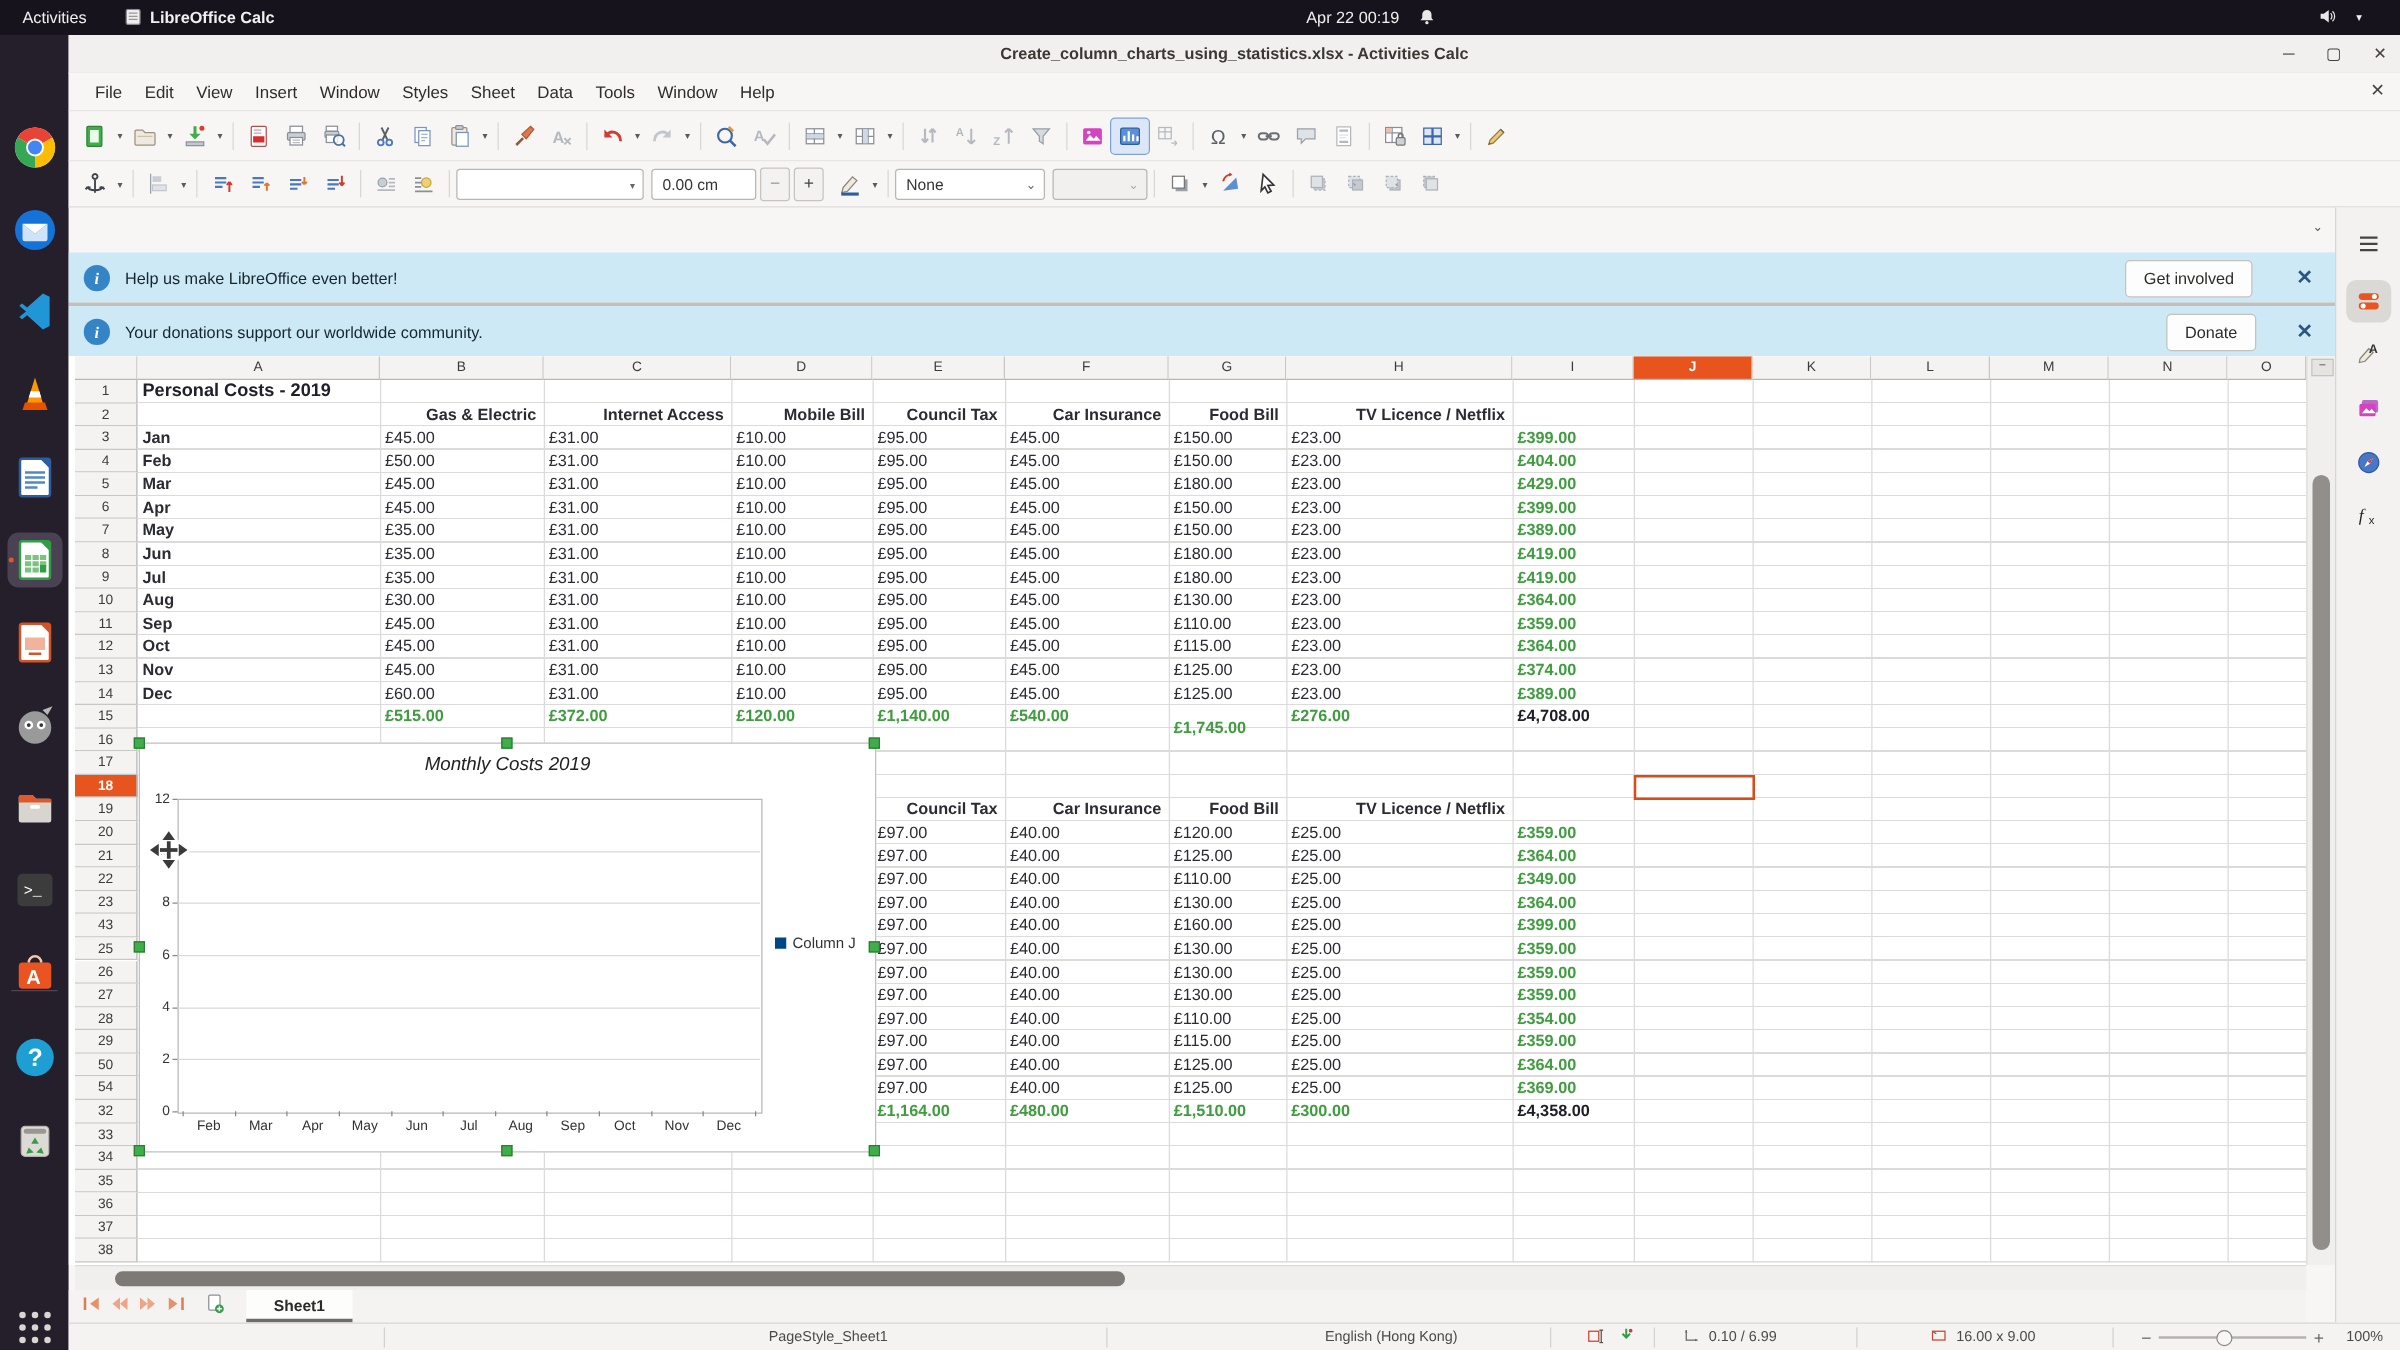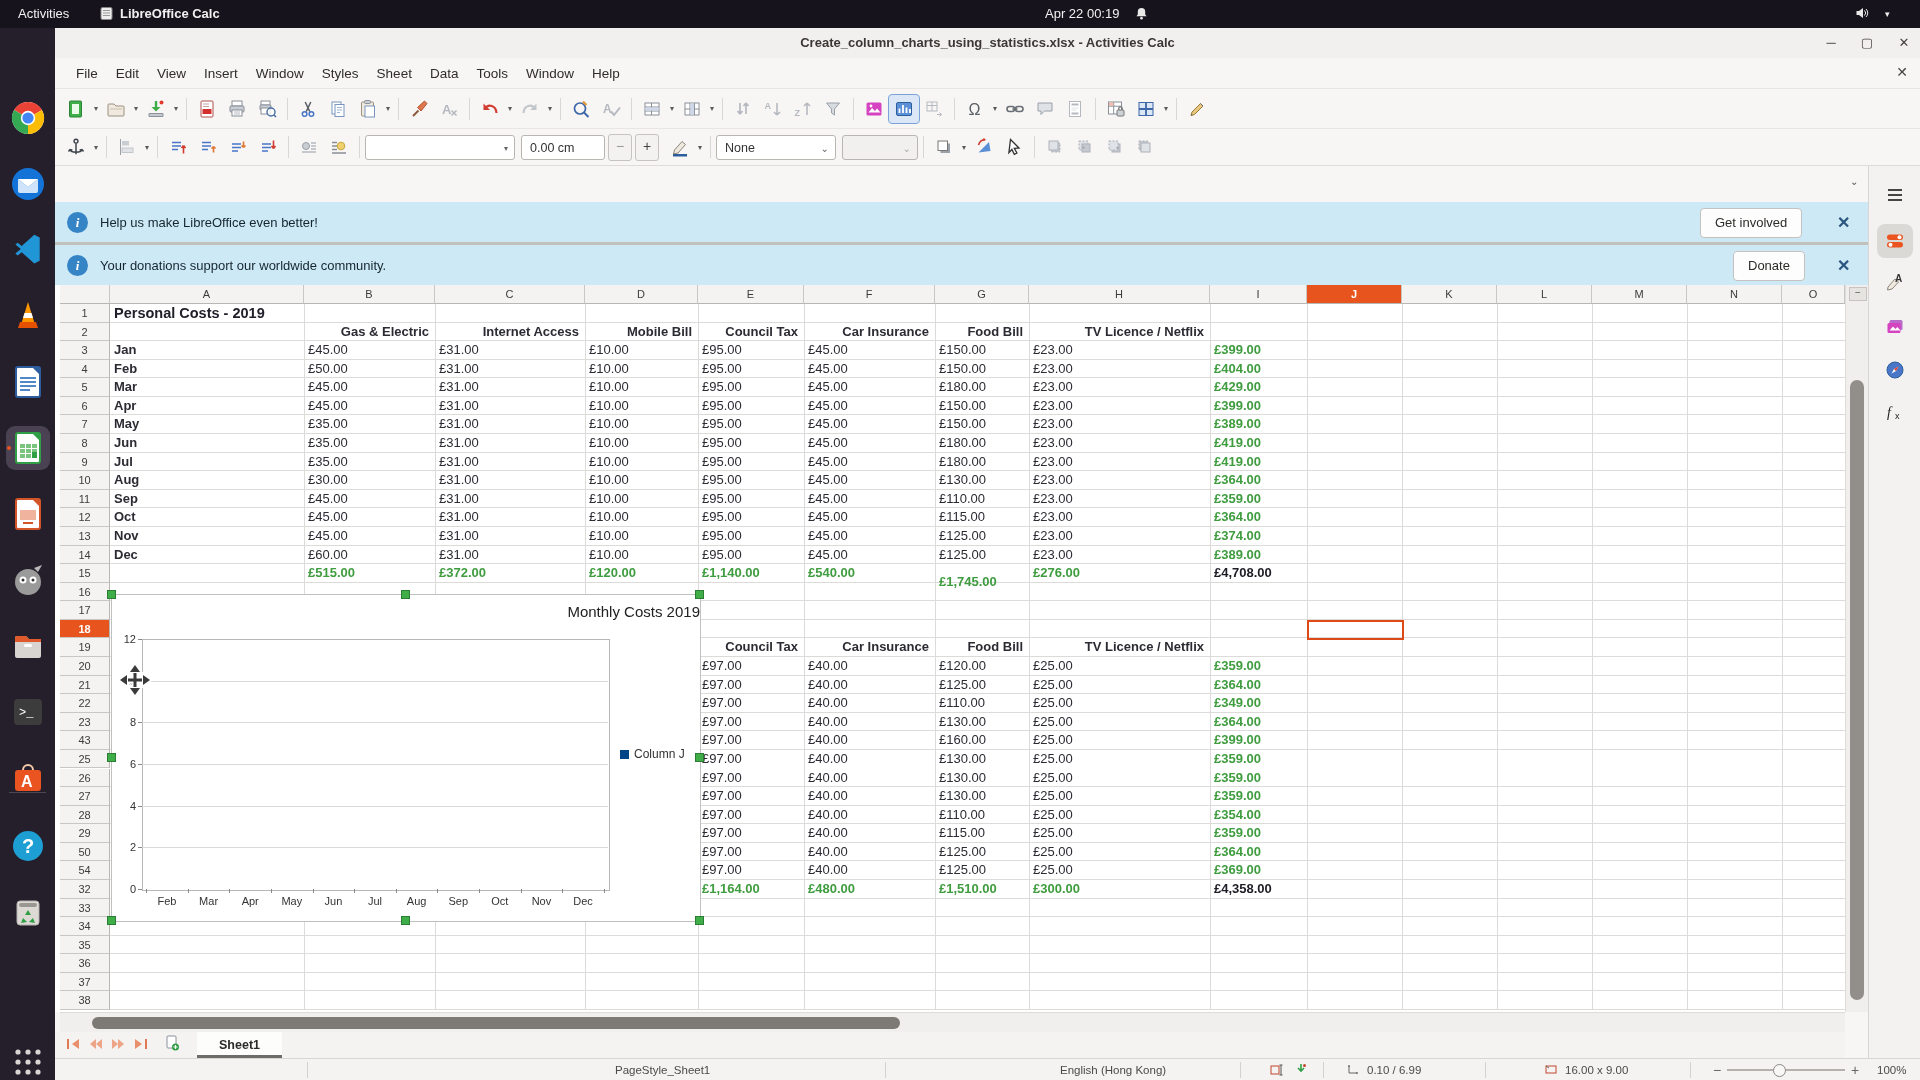--- a/index.html
+++ b/index.html
@@ -54,21 +54,21 @@
   .vline{position:absolute;width:1px;background:#dcdbda;}
   .cell{position:absolute;font-size:13px;color:#2b2b33;white-space:nowrap;overflow:visible;padding-left:4px;box-sizing:border-box;z-index:2;}
   .cell.mon,.cell.chdr,.cell.t1title,.cell.grn,.cell.blk{font-weight:bold;}
   .cell.chdr{text-align:right;padding-right:6px;padding-left:0;overflow:hidden;}
   .cell.t1title{font-size:14.5px;color:#20202a;}
   .cell.grn{color:#3f9c3f;}
   .cell.blk{color:#1d1d26;}
   #cellcursor{position:absolute;border:2px solid #dd4a17;z-index:6;}
   
   #chart{position:absolute;z-index:5;background:#fff;border:1px solid #c0c0c0;}
-  #chart .ctitle{position:absolute;top:8px;left:0;width:100%;text-align:right;font-size:15px;color:#222;}
+  #chart .ctitle{position:absolute;top:8px;left:0;width:100%;text-align:center;font-size:15px;color:#222;font-style:italic;}
   #plot{position:absolute;border:1px solid #b7b7b7;background:#fff;}
   .gline{position:absolute;left:0;width:100%;height:1px;background:#d9d9d9;}
   .ylab{position:absolute;font-size:11px;color:#333;text-align:right;width:24px;}
   .xlab{position:absolute;font-size:11px;color:#333;text-align:center;width:40px;}
   .xtick{position:absolute;width:1px;height:4px;background:#888;}
   #legend{position:absolute;display:flex;align-items:center;font-size:12px;color:#333;}
   #legend .sw{width:9px;height:9px;margin-right:5px;}
   .handle{position:absolute;width:7px;height:7px;background:#3fae49;border:1px solid #2a7d33;z-index:7;}
   
   #vscroll{position:absolute;left:1790px;top:257px;width:23px;height:727px;background:#f1efed;border-left:1px solid #dedcd9;}

